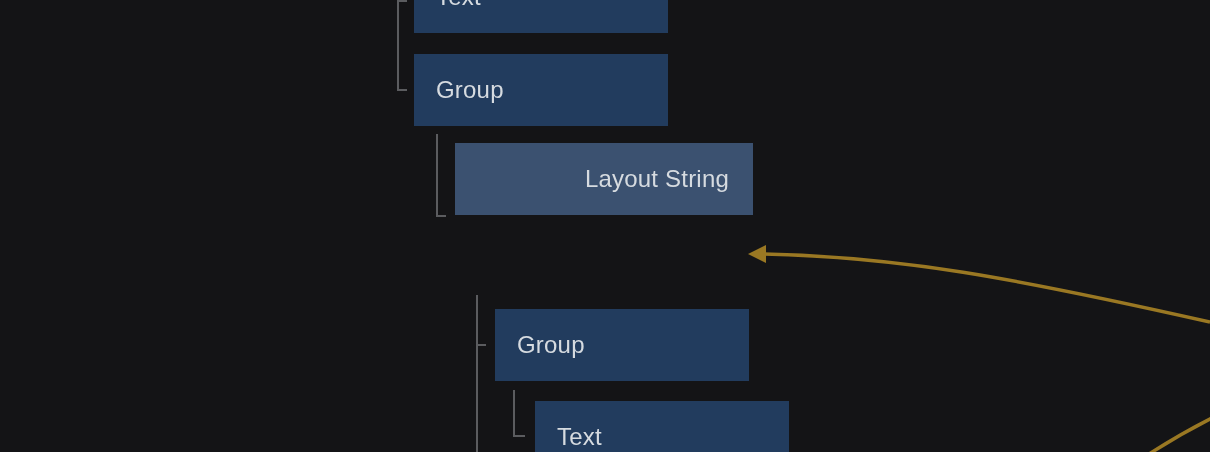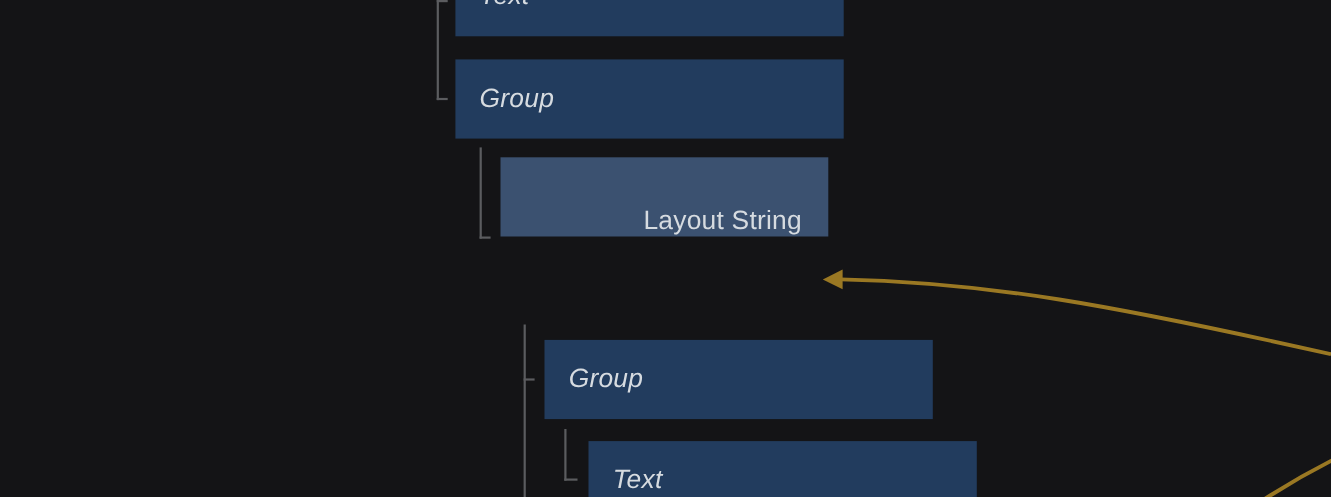--- a/index.html
+++ b/index.html
@@ -18,50 +18,49 @@
     overflow: hidden;
   }
   .canvas {
     position: relative;
     width: 1210px;
     height: 452px;
     overflow: hidden;
   }
   .node {
     position: absolute;
-    width: 353px;
+    width: 254px;
     height: 72px;
     background: var(--node-fill);
     display: flex;
     align-items: center;
     color: var(--node-text);
     font-size: 24px;
     letter-spacing: 0.2px;
-    font-style: italic;
   }
   .node .label { padding-left: 22px; }
   .node-stack {
     position: absolute;
     width: 298px;
   }
   .node-stack .title-row {
     height: 73px;
     background: var(--node-fill);
     display: flex;
     align-items: center;
     color: var(--node-text);
     font-size: 24px;
     letter-spacing: 0.2px;
   }
   .node-stack .title-row .label { padding-left: 22px; }
   .port-row {
     height: 72px;
     background: var(--node-highlight);
     display: flex;
-    align-items: flex-end;
+    align-items: center;
     justify-content: flex-end;
     color: var(--node-text);
     font-size: 24px;
     letter-spacing: 0.2px;
   }
   .port-row .label { padding-right: 24px; }
   .tline {
     position: absolute;
     background: var(--tree-line);
   }

